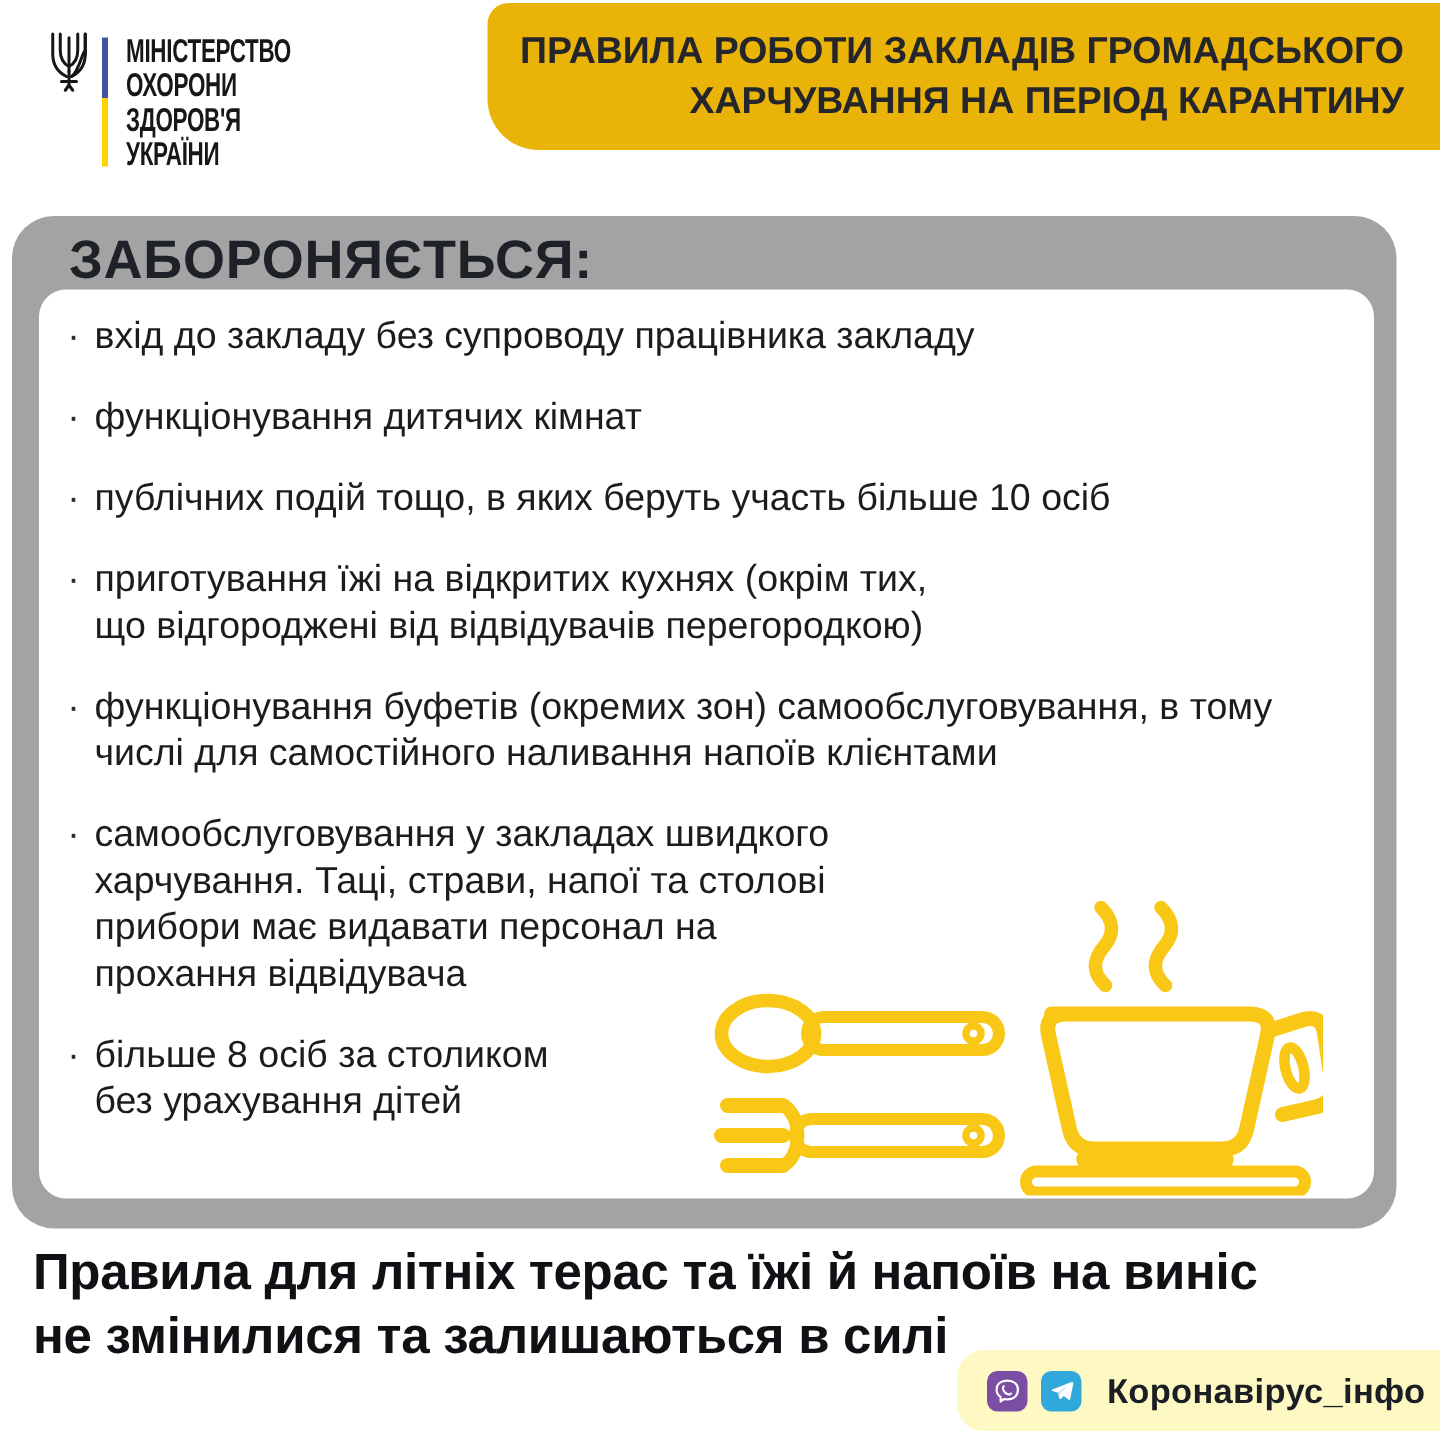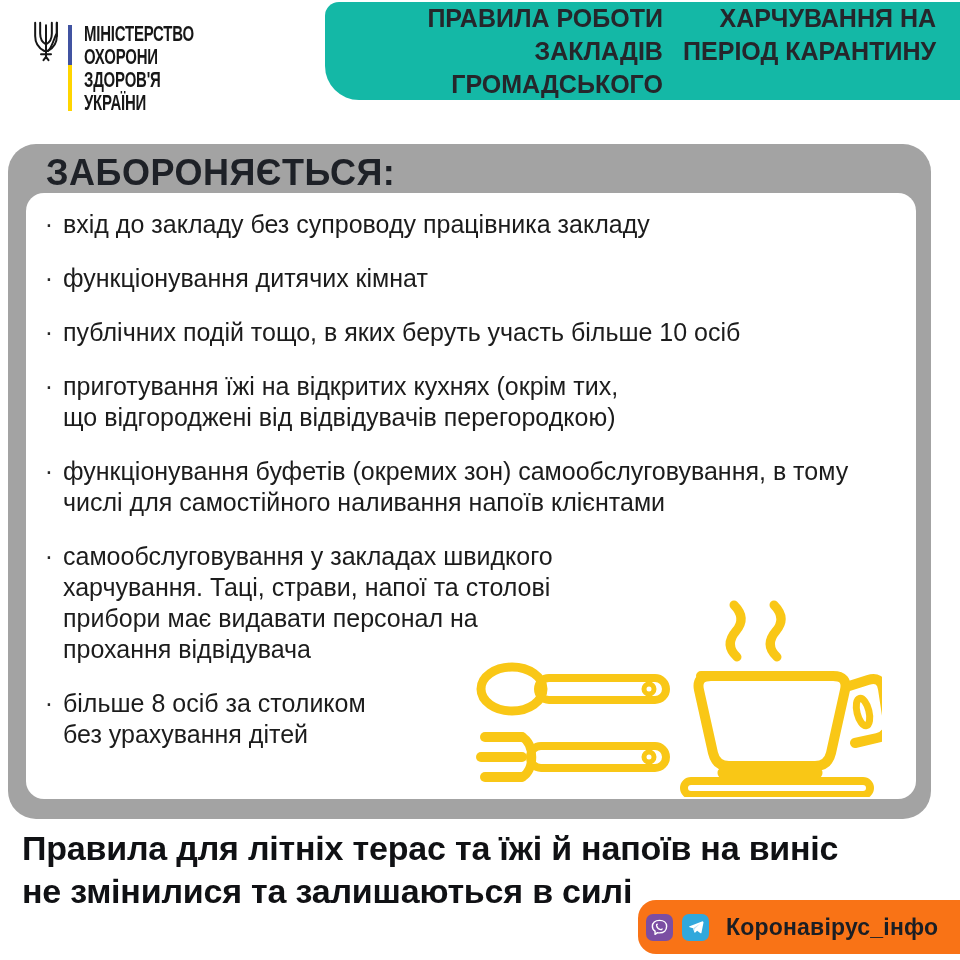--- a/index.html
+++ b/index.html
@@ -17,22 +17,22 @@
   }
   .ministry{
     position:absolute; left:84px; top:22px;
     font-size:22px; font-weight:700; line-height:23px; color:#171717;
     letter-spacing:-0.3px; transform:scaleX(0.68); transform-origin:left top;
     text-transform:uppercase; white-space:nowrap;
   }
   .ministry span{ display:block; }
   .title-banner{
     position:absolute; left:325px; top:2px; right:0; height:98px;
-    background:#14b8a6; border-radius:14px 0 0 34px;
-    display:flex; justify-content:center;
+    background:#eab308; border-radius:14px 0 0 34px;
+    display:flex; flex-direction:column; justify-content:center;
     text-align:right; padding-right:24px;
     font-size:25px; font-weight:800; line-height:33px; color:#25262b;
   }
   .title-banner span{ display:block; }
   
   .prohibited-card{
     position:absolute; left:8px; top:144px; width:923px; height:675px;
     background:#a3a3a3; border-radius:28px;
   }
   .card-title{
@@ -53,22 +53,22 @@
   .illustration{ position:absolute; right:34px; bottom:2px; width:410px; height:222px; z-index:1; }
   
   .footer-note{
     position:absolute; left:22px; top:827px;
     font-size:34px; font-weight:800; line-height:43px; color:#101114;
     letter-spacing:-0.2px;
   }
   .footer-note span{ display:block; }
   .channel-badge{
     position:absolute; left:638px; top:900px; right:0; height:54px;
-    background:#f97316; border-radius:18px 0 0 18px;
-    display:flex; align-items:center; padding-left:8px; gap:9px;
+    background:#fef9c3; border-radius:18px 0 0 18px;
+    display:flex; align-items:center; padding-left:20px; gap:9px;
   }
   .soc-icon{
     width:27px; height:27px; border-radius:7px;
     display:flex; align-items:center; justify-content:center; flex:0 0 27px;
   }
   .soc-viber{ background:#7B4EA3; }
   .soc-telegram{ background:#31A8DC; }
   .channel-name{
     margin-left:8px; font-size:23px; font-weight:800; color:#1b1e24; letter-spacing:0.2px;
   }

